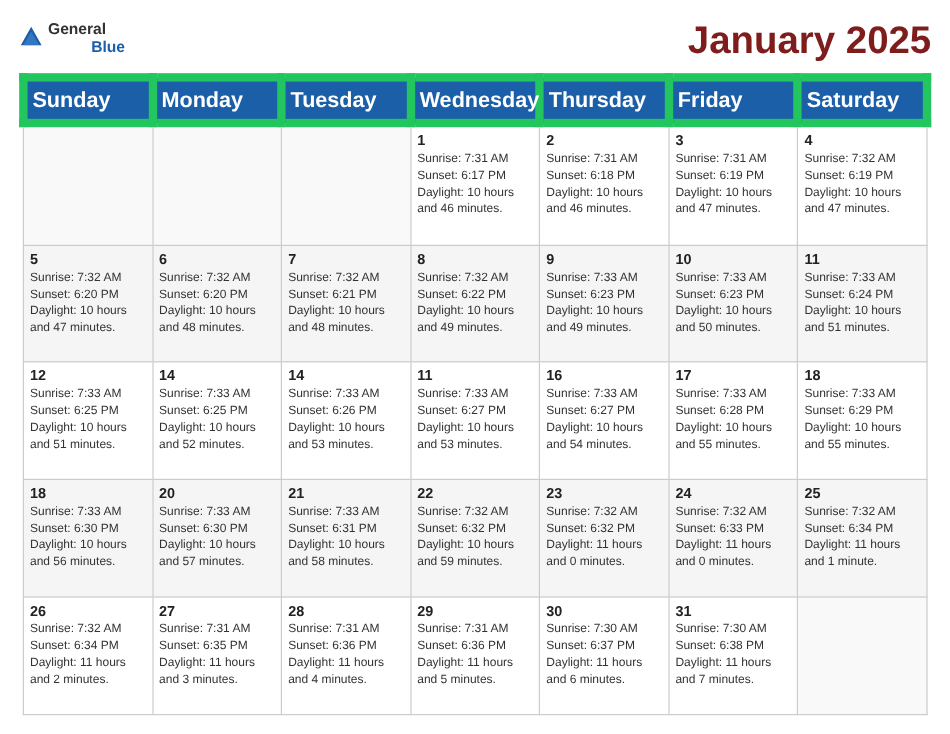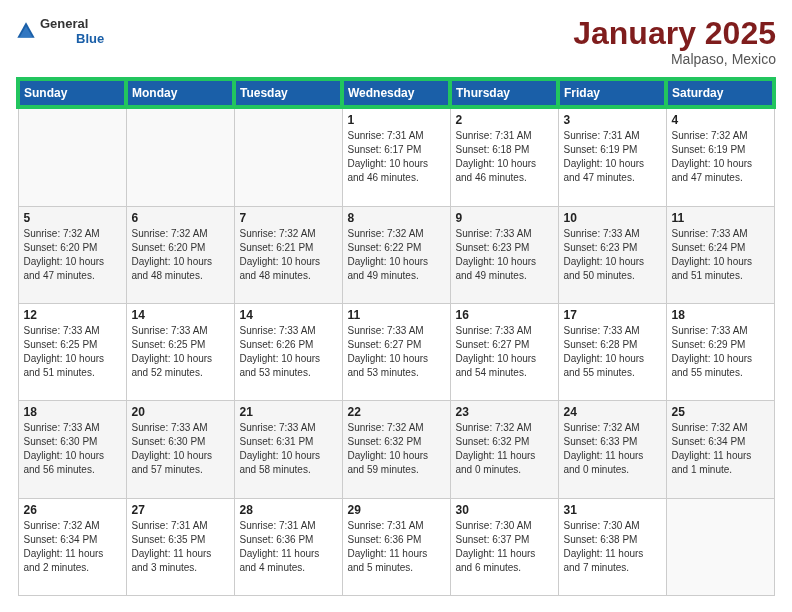--- a/index.html
+++ b/index.html
@@ -58,23 +58,23 @@
       border: 1px solid #ccc;
       border-collapse: collapse;
       width: 100%;
       table-layout: fixed;
     }
     .calendar th {
       background-color: #1a5fa8;
       color: #fff;
       text-align: left;
       padding: 5px 4px;
-      font-size: 12px;
+      font-size: 18px;
       font-weight: bold;
-      border: 4px solid #22c55e;
+      border: 7px solid #22c55e;
     }
     .calendar td {
       border: 1px solid #ccc;
       vertical-align: top;
       padding: 4px 5px;
       font-size: 9.5px;
       color: #333;
       height: 80px;
     }
     .day-number {
@@ -105,21 +105,20 @@
         <polygon points="15,2 28,25 2,25" fill="#1a5fa8"></polygon>
         <polygon points="15,8 25,25 5,25" fill="#4a90d9" opacity="0.5"></polygon>
       </svg>
       <div class="logo-text">
         <span class="logo-general">General</span>
         <span class="logo-blue">Blue</span>
       </div>
     </div>
     <div class="title-block">
       <div class="month-title">January 2025</div>
-      <div class="subtitle">Malpaso, Mexico</div>
     </div>
   </div>
 
   <table class="calendar">
     <thead>
       <tr>
       <th>Sunday</th>
           <th>Monday</th>
           <th>Tuesday</th>
           <th>Wednesday</th>

